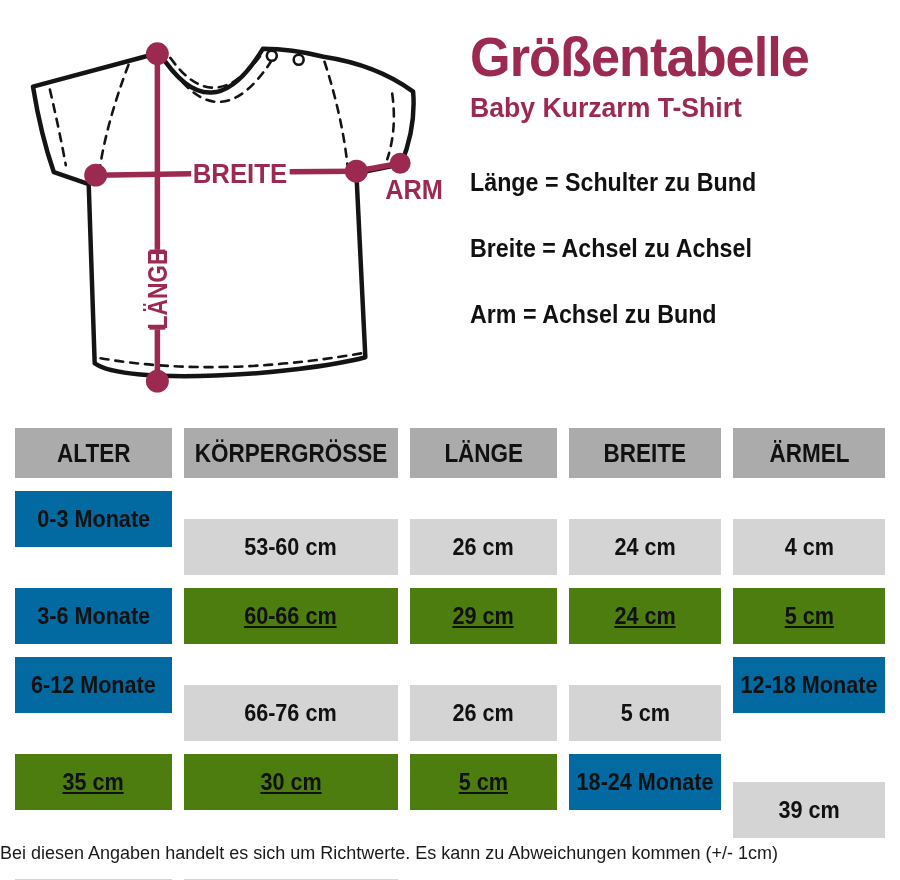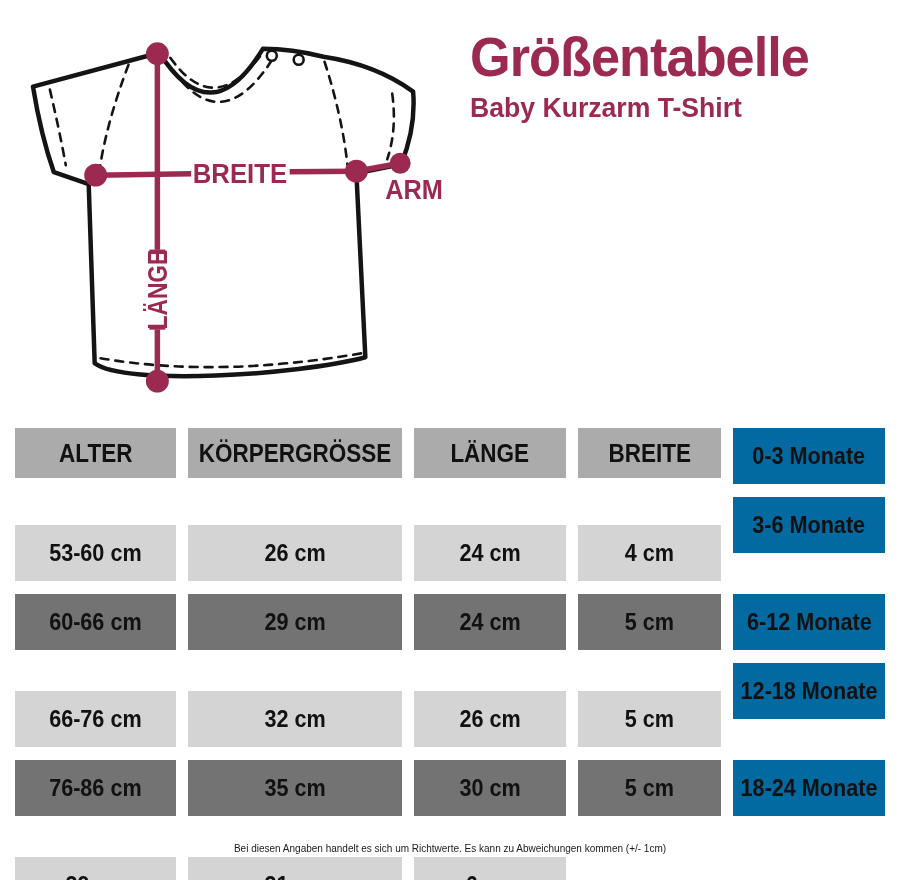--- a/index.html
+++ b/index.html
@@ -46,27 +46,26 @@
   }
   .cell {
     display: flex; align-items: center; justify-content: center;
     font-weight: bold; color: #111111;
   }
   .cell span { display: inline-block; transform: scaleX(0.9); white-space: nowrap; }
   .th { height: 50px; background: #ababab; font-size: 25px; }
   .td { height: 56px; font-size: 24px; }
   .td.age { background: #0369a1; }
   .row-odd  { background: #d4d4d4; margin-top: 28px; }
-  .row-even { background: #737373; }
+  .row-even { background: #4d7c0f; text-decoration: underline; }
 
   
   .footnote {
     position: absolute; left: 0; top: 843px; width: 900px;
-    text-align: center;
-    font-size: 10px; color: #1a1a1a;
+    font-size: 18px; color: #1a1a1a;
   }
 </style>
 </head>
 <body>
 
 <div class="top-section">
 
   <svg class="shirt-svg" viewBox="0 0 450 410">
 
     <g stroke="#141414" stroke-width="4.5" fill="#ffffff" stroke-linecap="round" stroke-linejoin="round">
@@ -123,37 +122,45 @@
     <g fill="#9c2a50" font-family="Liberation Sans, sans-serif" font-weight="bold" font-size="27">
       <text x="233" y="176" text-anchor="middle" textLength="95" lengthAdjust="spacingAndGlyphs">BREITE</text>
       <text transform="translate(160 283) rotate(-90)" text-anchor="middle" textLength="80" lengthAdjust="spacingAndGlyphs">LÄNGE</text>
       <text x="408" y="192" text-anchor="middle" textLength="58" lengthAdjust="spacingAndGlyphs">ARM</text>
     </g>
   </svg>
 
   <div class="info-panel">
     <div class="main-title">Größentabelle</div>
     <div class="sub-title">Baby Kurzarm T-Shirt</div>
+    <div class="legend">
+      <div class="legend-item">Länge = Schulter zu Bund</div>
+      <div class="legend-item">Breite = Achsel zu Achsel</div>
+      <div class="legend-item">Arm = Achsel zu Bund</div>
+    </div>
   </div>
 </div>
 
 <div class="size-table">
 
   <div class="cell th">
       <span>ALTER</span>
     </div>
   <div class="cell th">
       <span>KÖRPERGRÖSSE</span>
     </div>
   <div class="cell th">
       <span>LÄNGE</span>
     </div>
   <div class="cell th">
       <span>BREITE</span>
     </div>
+  <div class="cell th">
+      <span>ÄRMEL</span>
+    </div>
 
   <div class="cell td age">
       <span>0-3 Monate</span>
     </div>
   <div class="cell td row-odd">
       <span>53-60 cm</span>
     </div>
   <div class="cell td row-odd">
       <span>26 cm</span>
     </div>
@@ -180,36 +187,30 @@
       <span>5 cm</span>
     </div>
 
   <div class="cell td age">
       <span>6-12 Monate</span>
     </div>
   <div class="cell td row-odd">
       <span>66-76 cm</span>
     </div>
   <div class="cell td row-odd">
-      <span>32 cm</span>
-    </div>
-  <div class="cell td row-odd">
       <span>26 cm</span>
     </div>
   <div class="cell td row-odd">
       <span>5 cm</span>
     </div>
 
   <div class="cell td age">
       <span>12-18 Monate</span>
     </div>
   <div class="cell td row-even">
-      <span>76-86 cm</span>
-    </div>
-  <div class="cell td row-even">
       <span>35 cm</span>
     </div>
   <div class="cell td row-even">
       <span>30 cm</span>
     </div>
   <div class="cell td row-even">
       <span>5 cm</span>
     </div>
 
   <div class="cell td age">

